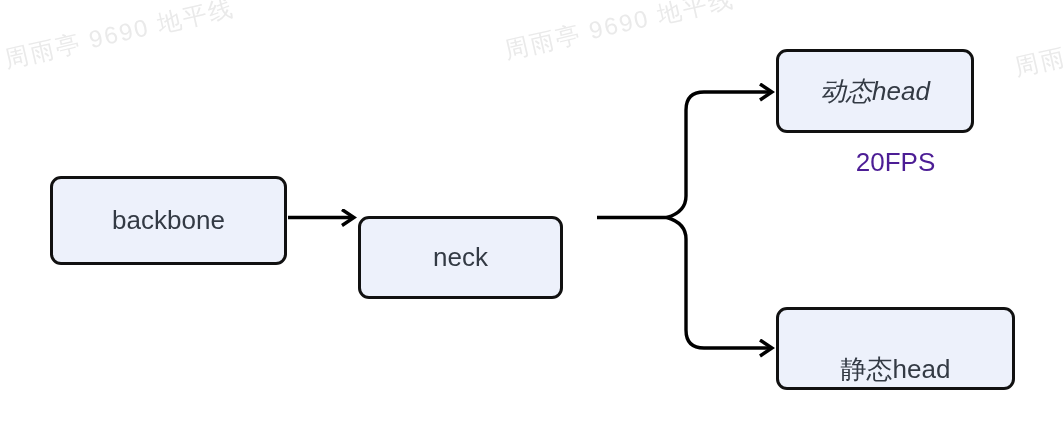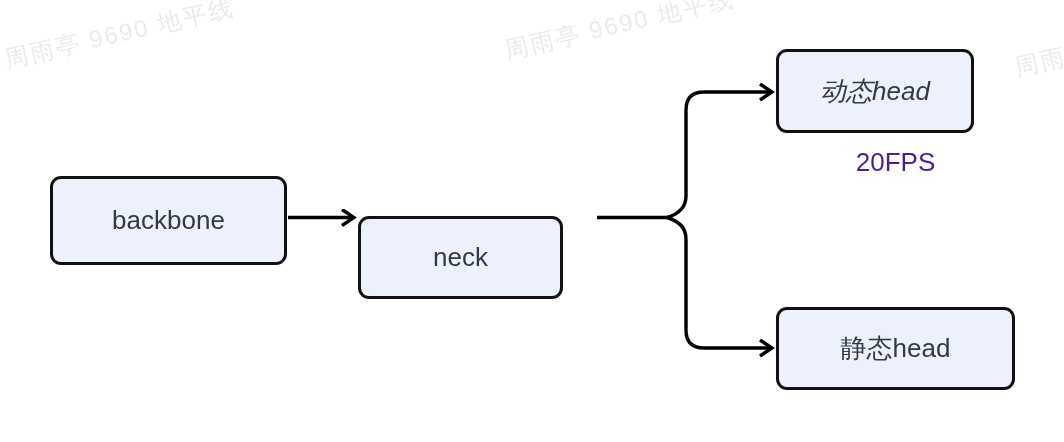--- a/index.html
+++ b/index.html
@@ -43,21 +43,21 @@
     display: flex;
     align-items: center;
     justify-content: center;
     font-size: 26px;
     font-weight: 500;
     color: #333a44;
   }
   .node-backbone { left: 50px;  top: 176px; width: 237px; height: 89px; }
   .node-neck     { left: 358px; top: 176px; width: 205px; height: 83px; margin-top: 40px; }
   .node-dynamic  { left: 776px; top: 49px;  width: 198px; height: 84px; font-style: italic; }
-  .node-static   { left: 776px; top: 307px; width: 239px; height: 83px; }
+  .node-static   { left: 776px; top: 307px; width: 239px; height: 83px; align-items: flex-end; }
   .fps-label {
     position: absolute;
     width: 239px;
     left: 776px;
     text-align: center;
     font-size: 26px;
     font-weight: 500;
     color: #4c1d95;
   }
   .fps-top    { top: 147px; }

